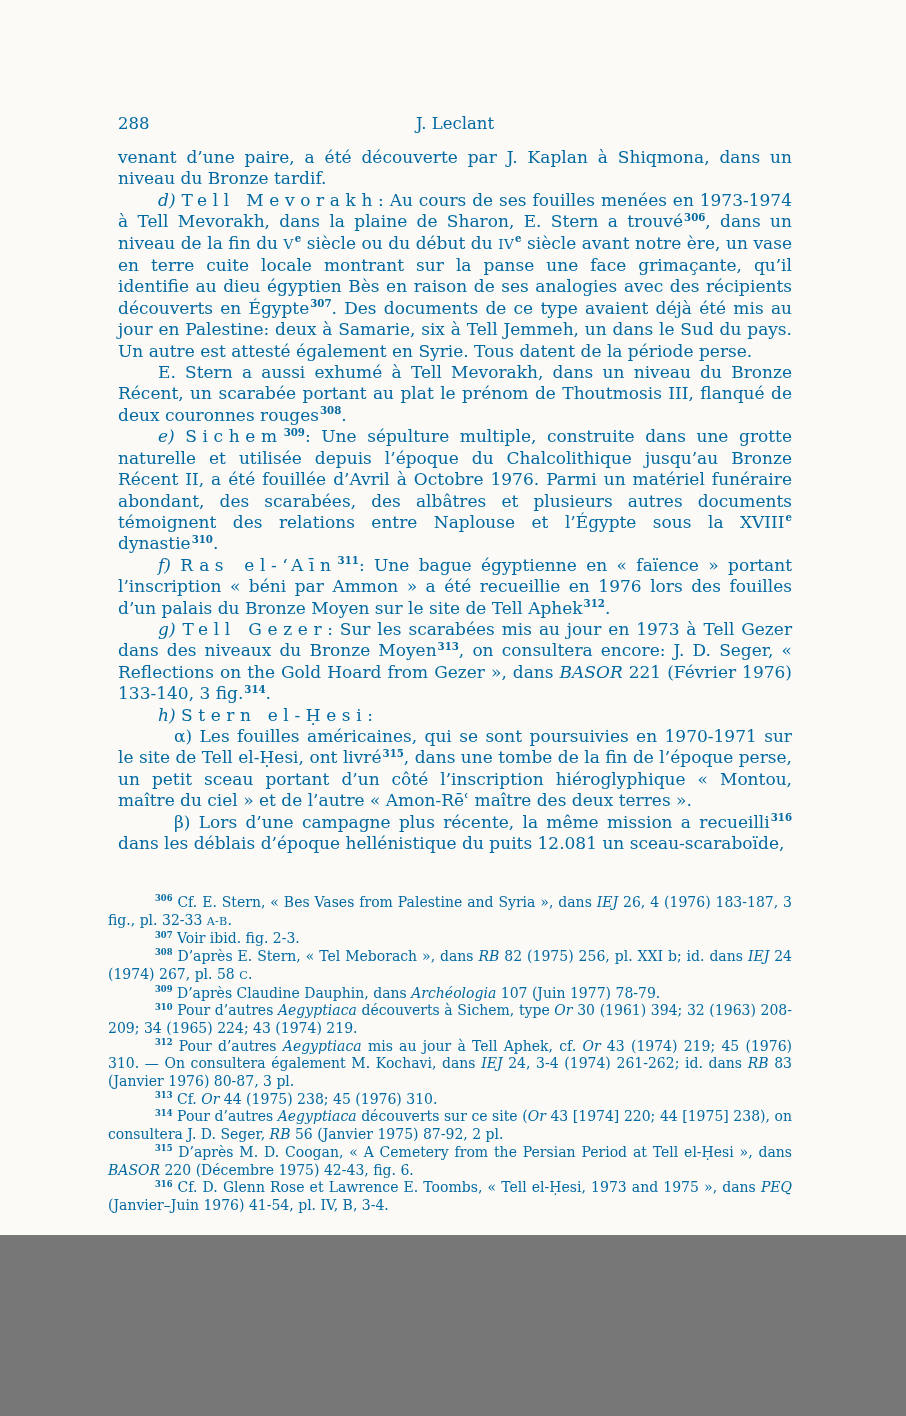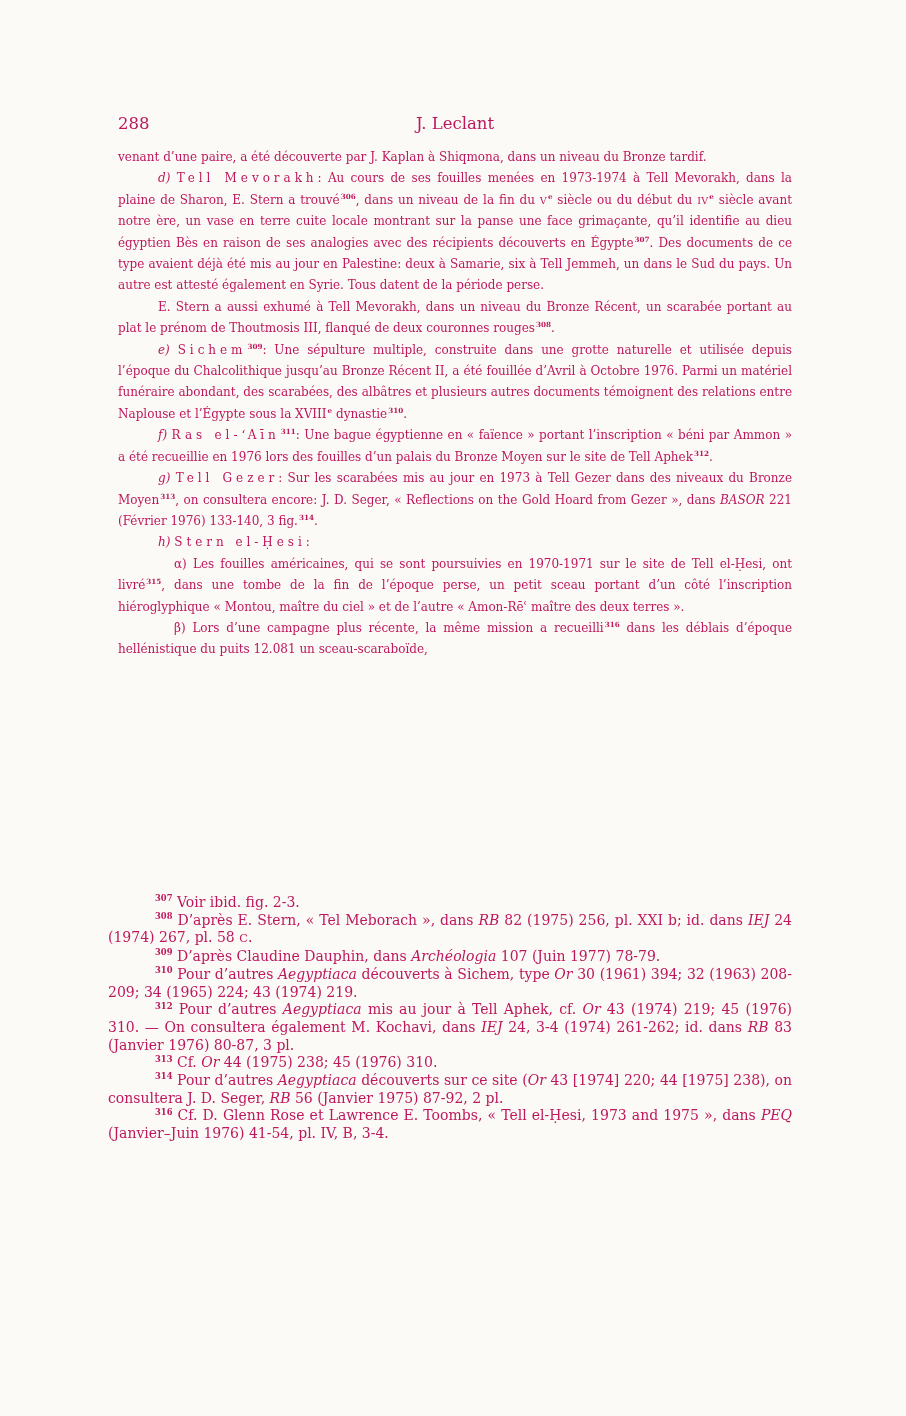--- a/index.html
+++ b/index.html
@@ -1,43 +1,43 @@
 <!DOCTYPE html>
 <html><head>
 <meta charset="utf-8">
 <style>
   html, body { margin: 0; padding: 0; }
   body { background: #777; }
   .page {
     position: relative;
     width: 906px;
-    height: 1416px;
+    height: 1235px;
     margin: 0 auto;
     background: #fbfaf6;
-    color: #be185d;
+    color: #0369a1;
     font-family: "DejaVu Serif", "Liberation Serif", serif;
     overflow: hidden;
   }
   .running-head {
     position: absolute;
     left: 118px;
     top: 113px;
     width: 674px;
     font-size: 16.5px;
     line-height: 22px;
   }
   .page-num { position: absolute; left: 0; top: 0; }
   .head-title { display: block; text-align: center; }
 
   .body-text {
     position: absolute;
     left: 118px;
     top: 147px;
     width: 674px;
-    font-size: 12px;
+    font-size: 17px;
     line-height: 21.4px;
     text-align: justify;
   }
   .para { margin: 0; text-indent: 40px; }
   .para.noindent { text-indent: 0; }
   .para.deep { text-indent: 56px; }
 
   .footnotes {
     position: absolute;
     left: 108px;
@@ -79,23 +79,25 @@
     <p class="para"><span class="s-n">E. Stern a aussi exhumé à Tell Mevorakh, dans un niveau du Bronze Récent, un scarabée portant au plat le prénom de Thoutmosis III, flanqué de deux couronnes rouges</span><span class="s-sup">308</span><span class="s-n">.</span></p>
     <p class="para"><span class="s-i">e) </span><span class="s-sp">Sichem</span><span class="s-sup">309</span><span class="s-n">: Une sépulture multiple, construite dans une grotte naturelle et utilisée depuis l’époque du Chalcolithique jusqu’au Bronze Récent II, a été fouillée d’Avril à Octobre 1976. Parmi un matériel funéraire abondant, des scarabées, des albâtres et plusieurs autres documents témoignent des relations entre Naplouse et l’Égypte sous la XVIII</span><span class="s-sup">e</span><span class="s-n"> dynastie</span><span class="s-sup">310</span><span class="s-n">.</span></p>
     <p class="para"><span class="s-i">f) </span><span class="s-sp">Ras el-‘Aīn</span><span class="s-sup">311</span><span class="s-n">: Une bague égyptienne en « faïence » portant l’inscription « béni par Ammon » a été recueillie en 1976 lors des fouilles d’un palais du Bronze Moyen sur le site de Tell Aphek</span><span class="s-sup">312</span><span class="s-n">.</span></p>
     <p class="para"><span class="s-i">g) </span><span class="s-sp">Tell Gezer</span><span class="s-n">: Sur les scarabées mis au jour en 1973 à Tell Gezer dans des niveaux du Bronze Moyen</span><span class="s-sup">313</span><span class="s-n">, on consultera encore: J. D. Seger, « Reflections on the Gold Hoard from Gezer », dans </span><span class="s-i">BASOR</span><span class="s-n"> 221 (Février 1976) 133-140, 3 fig.</span><span class="s-sup">314</span><span class="s-n">.</span></p>
     <p class="para"><span class="s-i">h) </span><span class="s-sp">Stern el-Ḥesi</span><span class="s-n">:</span></p>
     <p class="para deep"><span class="s-n">α) Les fouilles américaines, qui se sont poursuivies en 1970-1971 sur le site de Tell el-Ḥesi, ont livré</span><span class="s-sup">315</span><span class="s-n">, dans une tombe de la fin de l’époque perse, un petit sceau portant d’un côté l’inscription hiéroglyphique « Montou, maître du ciel » et de l’autre « Amon-Rēʿ maître des deux terres ».</span></p>
     <p class="para deep"><span class="s-n">β) Lors d’une campagne plus récente, la même mission a recueilli</span><span class="s-sup">316</span><span class="s-n"> dans les déblais d’époque hellénistique du puits 12.081 un sceau-scaraboïde,</span></p>
   </main>
 
   <section class="footnotes">
+    <p class="fn"><span class="s-sup">306</span><span class="s-n"> Cf. E. Stern, « Bes Vases from Palestine and Syria », dans </span><span class="s-i">IEJ</span><span class="s-n"> 26, 4 (1976) 183-187, 3 fig., pl. 32-33 </span><span class="s-sc">A-B</span><span class="s-n">.</span></p>
     <p class="fn"><span class="s-sup">307</span><span class="s-n"> Voir ibid. fig. 2-3.</span></p>
     <p class="fn"><span class="s-sup">308</span><span class="s-n"> D’après E. Stern, « Tel Meborach », dans </span><span class="s-i">RB</span><span class="s-n"> 82 (1975) 256, pl. XXI b; id. dans </span><span class="s-i">IEJ</span><span class="s-n"> 24 (1974) 267, pl. 58 </span><span class="s-sc">C</span><span class="s-n">.</span></p>
     <p class="fn"><span class="s-sup">309</span><span class="s-n"> D’après Claudine Dauphin, dans </span><span class="s-i">Archéologia</span><span class="s-n"> 107 (Juin 1977) 78-79.</span></p>
     <p class="fn"><span class="s-sup">310</span><span class="s-n"> Pour d’autres </span><span class="s-i">Aegyptiaca</span><span class="s-n"> découverts à Sichem, type </span><span class="s-i">Or</span><span class="s-n"> 30 (1961) 394; 32 (1963) 208-209; 34 (1965) 224; 43 (1974) 219.</span></p>
     <p class="fn"><span class="s-sup">312</span><span class="s-n"> Pour d’autres </span><span class="s-i">Aegyptiaca</span><span class="s-n"> mis au jour à Tell Aphek, cf. </span><span class="s-i">Or</span><span class="s-n"> 43 (1974) 219; 45 (1976) 310. — On consultera également M. Kochavi, dans </span><span class="s-i">IEJ</span><span class="s-n"> 24, 3-4 (1974) 261-262; id. dans </span><span class="s-i">RB</span><span class="s-n"> 83 (Janvier 1976) 80-87, 3 pl.</span></p>
     <p class="fn"><span class="s-sup">313</span><span class="s-n"> Cf. </span><span class="s-i">Or</span><span class="s-n"> 44 (1975) 238; 45 (1976) 310.</span></p>
     <p class="fn"><span class="s-sup">314</span><span class="s-n"> Pour d’autres </span><span class="s-i">Aegyptiaca</span><span class="s-n"> découverts sur ce site (</span><span class="s-i">Or</span><span class="s-n"> 43 [1974] 220; 44 [1975] 238), on consultera J. D. Seger, </span><span class="s-i">RB</span><span class="s-n"> 56 (Janvier 1975) 87-92, 2 pl.</span></p>
+    <p class="fn"><span class="s-sup">315</span><span class="s-n"> D’après M. D. Coogan, « A Cemetery from the Persian Period at Tell el-Ḥesi », dans </span><span class="s-i">BASOR</span><span class="s-n"> 220 (Décembre 1975) 42-43, fig. 6.</span></p>
     <p class="fn"><span class="s-sup">316</span><span class="s-n"> Cf. D. Glenn Rose et Lawrence E. Toombs, « Tell el-Ḥesi, 1973 and 1975 », dans </span><span class="s-i">PEQ</span><span class="s-n"> (Janvier–Juin 1976) 41-54, pl. IV, B, 3-4.</span></p>
   </section>
 
 </div>
 
 </body></html>

